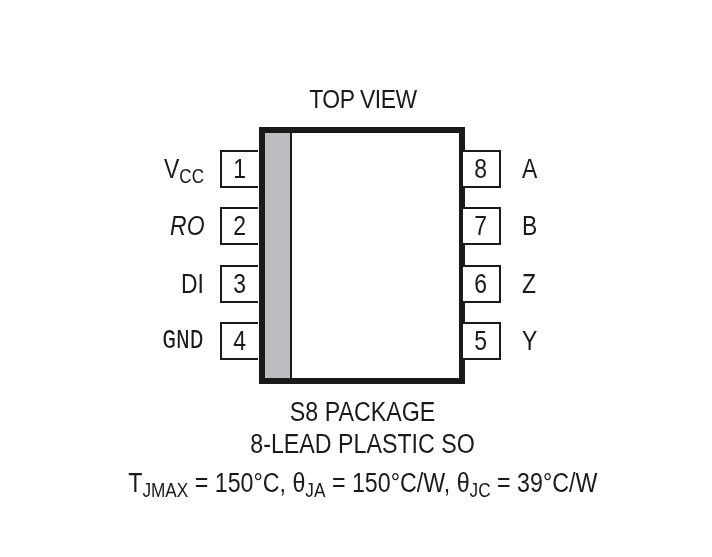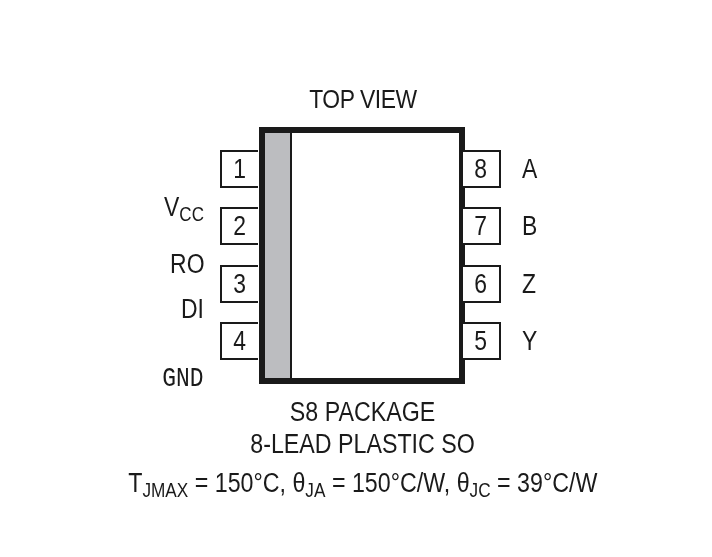--- a/index.html
+++ b/index.html
@@ -11,21 +11,21 @@
   .chip { left: 259px; top: 127px; width: 194px; height: 245px; border: 6px solid #1a1a1a; background: #fff; }
   .stripe { position: absolute; left: 0; top: 0; width: 25px; height: 100%; background: #bcbdc0;
             border-right: 2px solid #1a1a1a; }
   .pin { width: 36px; height: 34px; border: 2px solid #1a1a1a; background: #fff; box-sizing: content-box;
          display: flex; align-items: center; justify-content: center; font-size: 27px; }
   .pin span { display: inline-block; transform: scaleX(0.85); }
   .pin.left { left: 220px; border-right: none; }
   .pin.right { left: 463px; border-left: none; }
   .label { font-size: 27px; line-height: 30px; }
   .label span.t { display: inline-block; transform: scaleX(0.85); }
-  .label.left { right: 508px; text-align: right; margin-top: 38px; }
+  .label.left { right: 508px; text-align: right; }
   .label.right { left: 522px; text-align: left; }
   .label.left .t { transform-origin: right center; }
   .label.right .t { transform-origin: left center; }
   sub { font-size: 20px; vertical-align: -5px; line-height: 0; }
   .caption { left: 0; width: 726px; text-align: center; font-size: 27px; }
   .caption span.t { display: inline-block; transform: scaleX(0.86); transform-origin: center; }
 </style>
 </head>
 <body>
 
@@ -42,22 +42,22 @@
     <span>2</span>
   </div>
 <div class="abs pin left" style="top:265px;">
     <span>3</span>
   </div>
 <div class="abs pin left" style="top:322px;">
     <span>4</span>
   </div>
 
 <div class="abs label left" style="top:154px;"><span class="t"><span>V</span><sub>CC</sub></span></div>
-<div class="abs label left" style="top:211px;"><span class="t">RO</span></div>
-<div class="abs label left" style="top:256px;"><span class="t">DI</span></div>
+<div class="abs label left" style="top:211px;font-style:italic;"><span class="t">RO</span></div>
+<div class="abs label left" style="top:269px;"><span class="t">DI</span></div>
 <div class="abs label left" style="top:326px;font-family:Liberation Mono, monospace;"><span class="t">GND</span></div>
 
 <div class="abs pin right" style="top:150px;">
     <span>8</span>
   </div>
 <div class="abs pin right" style="top:207px;">
     <span>7</span>
   </div>
 <div class="abs pin right" style="top:265px;">
     <span>6</span>

